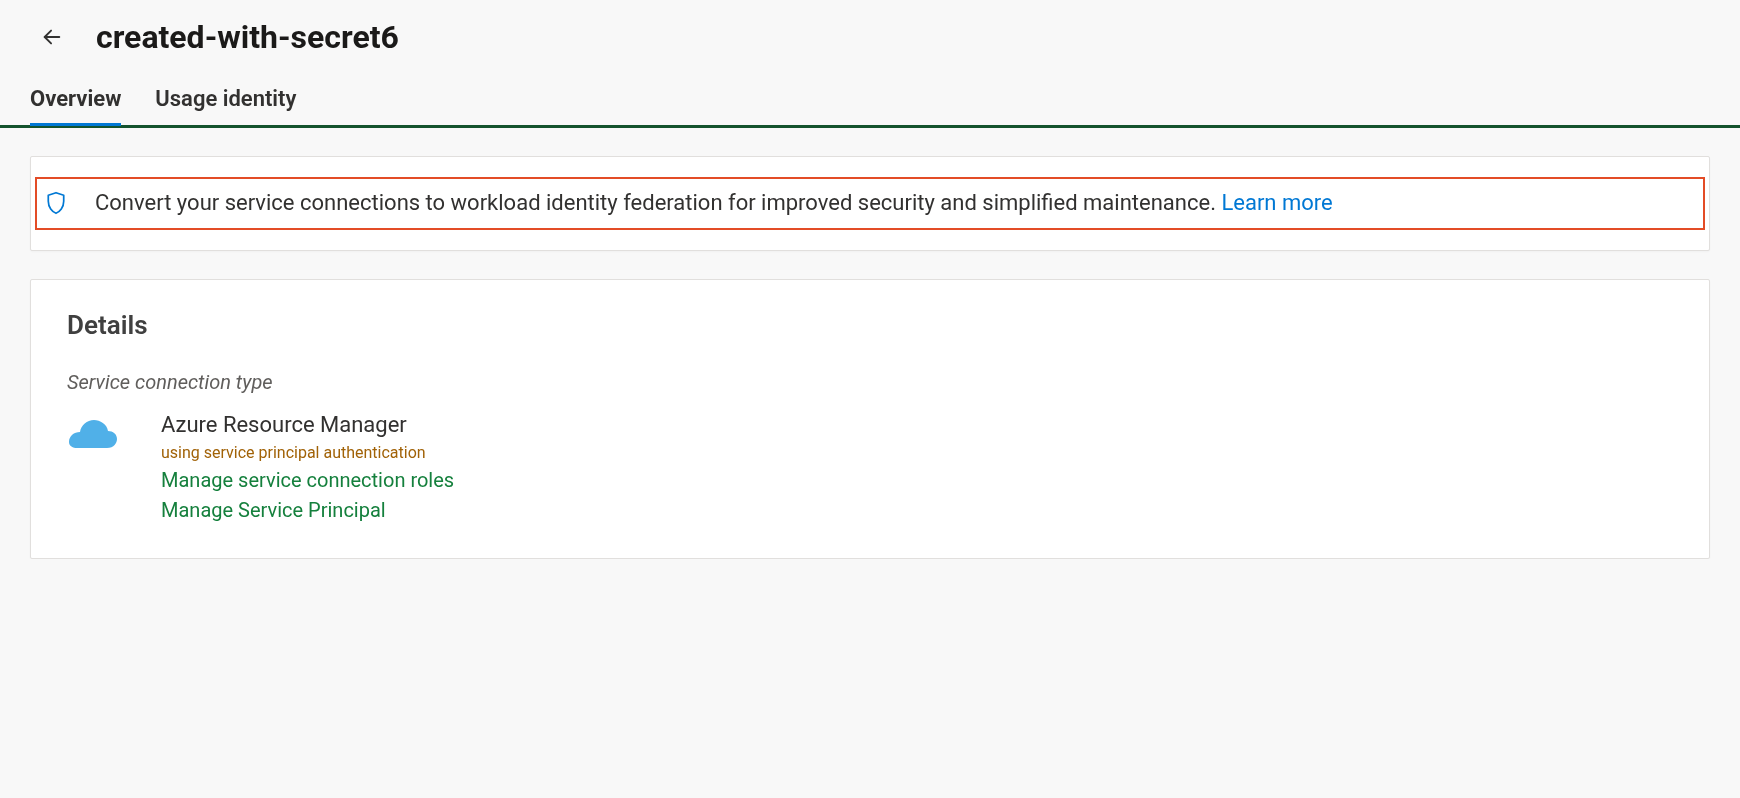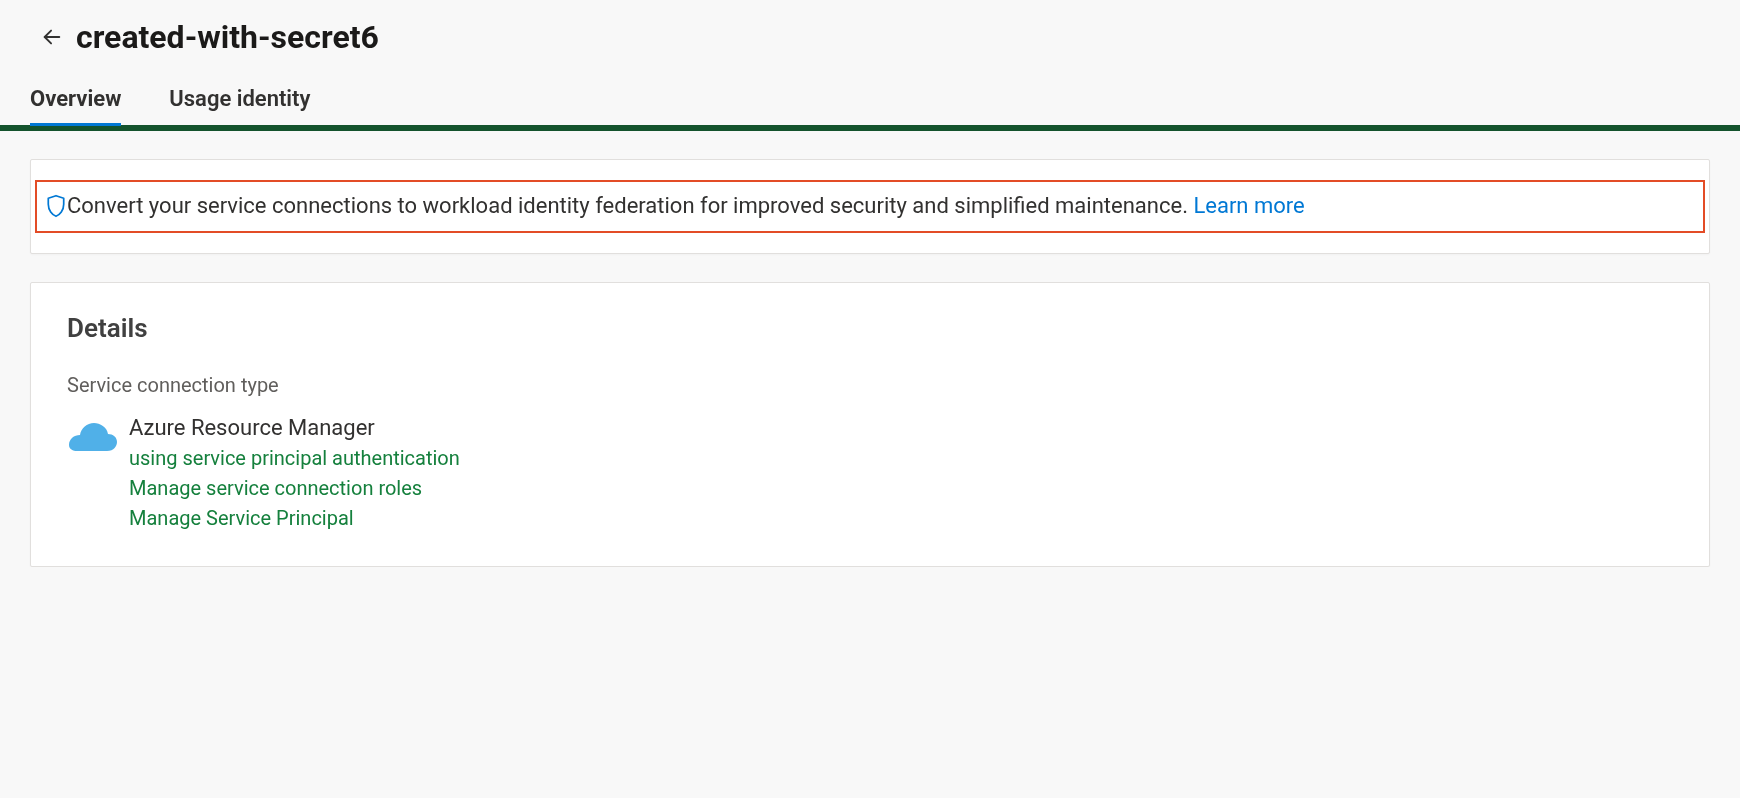--- a/index.html
+++ b/index.html
@@ -10,40 +10,40 @@
     body {
       font-family: -apple-system, BlinkMacSystemFont, "Segoe UI", Roboto, Helvetica, Arial, sans-serif;
       background: #f8f8f8;
       color: #323130;
       width: 1740px;
     }
     .header {
       display: flex;
       align-items: center;
       padding: 18px 30px 10px 40px;
-      gap: 12px;
+      gap: 32px;
     }
     .back-arrow {
       cursor: pointer;
       display: inline-flex;
       align-items: center;
       justify-content: center;
       width: 24px;
       height: 24px;
     }
     .page-title {
       font-size: 32px;
       font-weight: 700;
       color: #1b1a19;
     }
     .tabs {
       display: flex;
-      gap: 48px;
+      gap: 34px;
       padding: 20px 30px 0 30px;
-      border-bottom: 6px solid #14532d;
+      border-bottom: 3px solid #14532d;
     }
     .tab {
       font-size: 22px;
       font-weight: 600;
       color: #323130;
       padding-bottom: 14px;
       cursor: pointer;
       position: relative;
     }
     .tab.active {
@@ -67,20 +67,21 @@
     }
     .banner-card {
       padding: 20px 2px 20px 2px;
     }
     .banner-inner {
       display: flex;
       align-items: center;
       border: 2px solid #e34c26;
       margin: 0 2px;
       padding: 10px 14px 10px 8px;
+      gap: 28px;
     }
     .shield-icon {
       flex: 0 0 auto;
       display: inline-flex;
       margin-left: 0px;
     }
     .banner-text {
       font-size: 22px;
       color: #323130;
       line-height: 1.3;
@@ -97,42 +98,43 @@
     .details-heading {
       font-size: 26px;
       font-weight: 600;
       color: #404040;
       margin-bottom: 30px;
     }
     .field-label {
       font-size: 20px;
       color: #605e5c;
       margin-bottom: 18px;
+      font-style: italic;
     }
     .conn-row {
       display: flex;
       align-items: flex-start;
-      gap: 10px;
+      gap: 42px;
     }
     .cloud-icon {
       flex: 0 0 auto;
       margin-top: 6px;
     }
     .conn-info {
       display: flex;
       flex-direction: column;
       gap: 6px;
     }
     .conn-name {
       font-size: 22px;
       color: #323130;
     }
     .conn-sub {
-      font-size: 20px;
-      color: #15803d;
+      font-size: 16px;
+      color: #a16207;
     }
     .link {
       font-size: 20px;
       color: #15803d;
       text-decoration: none;
       cursor: pointer;
     }
   </style>
 </head>
 <body>

